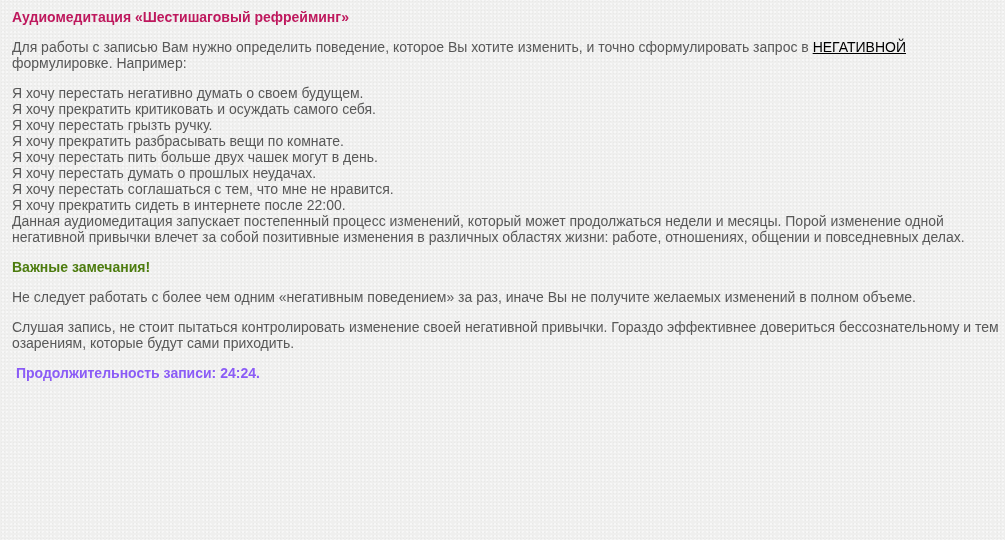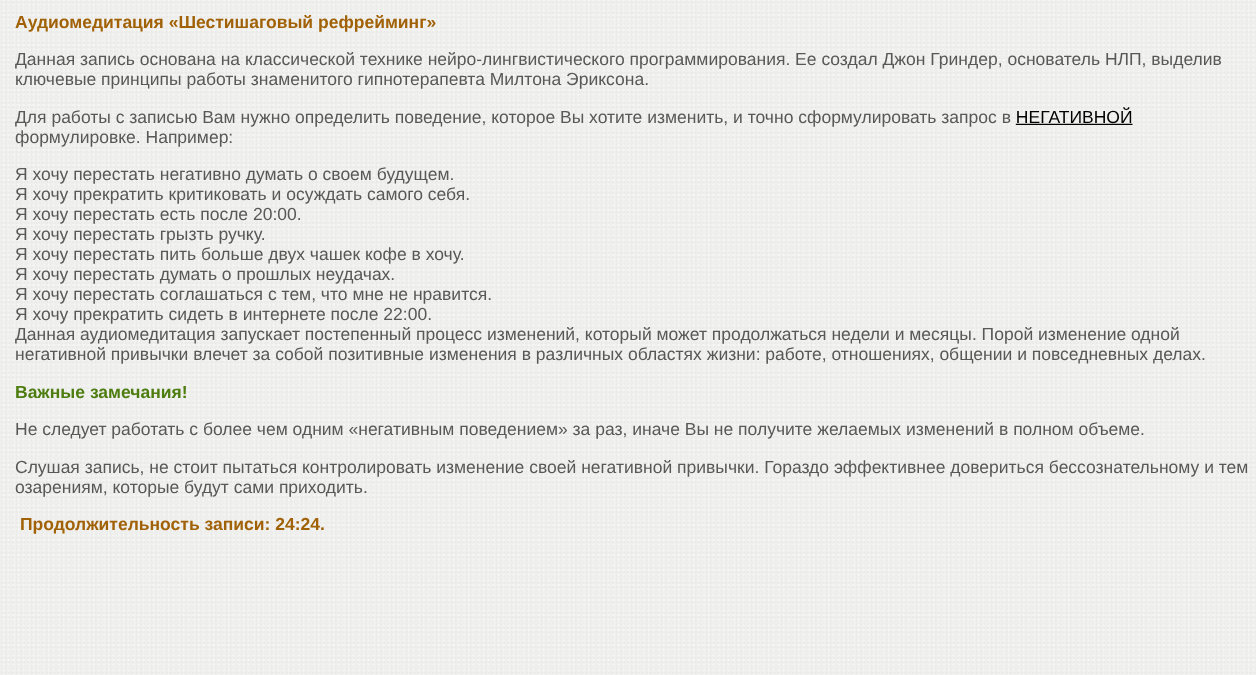--- a/index.html
+++ b/index.html
@@ -24,21 +24,21 @@
       position: relative;
       padding: 9px 0 0 12px;
       width: 990px;
     }
     p {
       margin: 0;
       line-height: 16px;
     }
     .title {
       font-weight: bold;
-      color: #a16207;
+      color: #be185d;
       margin-bottom: 14px;
     }
     .para {
       margin-bottom: 14px;
     }
     strong {
       font-weight: bold;
       color: #3f3f3f;
     }
     .link {
@@ -52,43 +52,42 @@
     .examples p {
       line-height: 16px;
     }
     .section-title {
       font-weight: bold;
       color: #4d7c0f;
       margin: 0 0 14px 0;
     }
     .duration {
       font-weight: bold;
-      color: #a16207;
+      color: #8b5cf6;
       padding-left: 4px;
       margin-top: 6px;
     }
   </style>
 </head>
 <body>
 
 <div class="content">
 
   <p class="title">Аудиомедитация «Шестишаговый рефрейминг»</p>
 
-  <p class="para">Данная запись основана на классической технике нейро-лингвистического программирования. Ее создал Джон Гриндер, основатель НЛП, выделив ключевые принципы работы знаменитого гипнотерапевта Милтона Эриксона.</p>
 
 
   <p class="para"><span> Для работы с записью Вам нужно определить поведение, которое Вы хотите изменить, и точно сформулировать запрос в </span><span class="link">НЕГАТИВНОЙ</span><span> формулировке. Например:</span></p>
 
   <div class="examples">
     <p>Я хочу перестать негативно думать о своем будущем.</p>
     <p>Я хочу прекратить критиковать и осуждать самого себя.</p>
-    <p>Я хочу перестать есть после 20:00.</p>
     <p>Я хочу перестать грызть ручку.</p>
-    <p>Я хочу перестать пить больше двух чашек кофе в хочу.</p>
+    <p>Я хочу прекратить разбрасывать вещи по комнате.</p>
+    <p>Я хочу перестать пить больше двух чашек могут в день.</p>
     <p>Я хочу перестать думать о прошлых неудачах.</p>
     <p>Я хочу перестать соглашаться с тем, что мне не нравится.</p>
     <p>Я хочу прекратить сидеть в интернете после 22:00.</p>
   </div>
 
   <p class="para">Данная аудиомедитация запускает постепенный процесс изменений, который может продолжаться недели и месяцы. Порой изменение одной негативной привычки влечет за собой позитивные изменения в различных областях жизни: работе, отношениях, общении и повседневных делах.</p>
 
   <p class="section-title">Важные замечания!</p>
 
   <p class="para">Не следует работать с более чем одним «негативным поведением» за раз, иначе Вы не получите желаемых изменений в полном объеме.</p>

